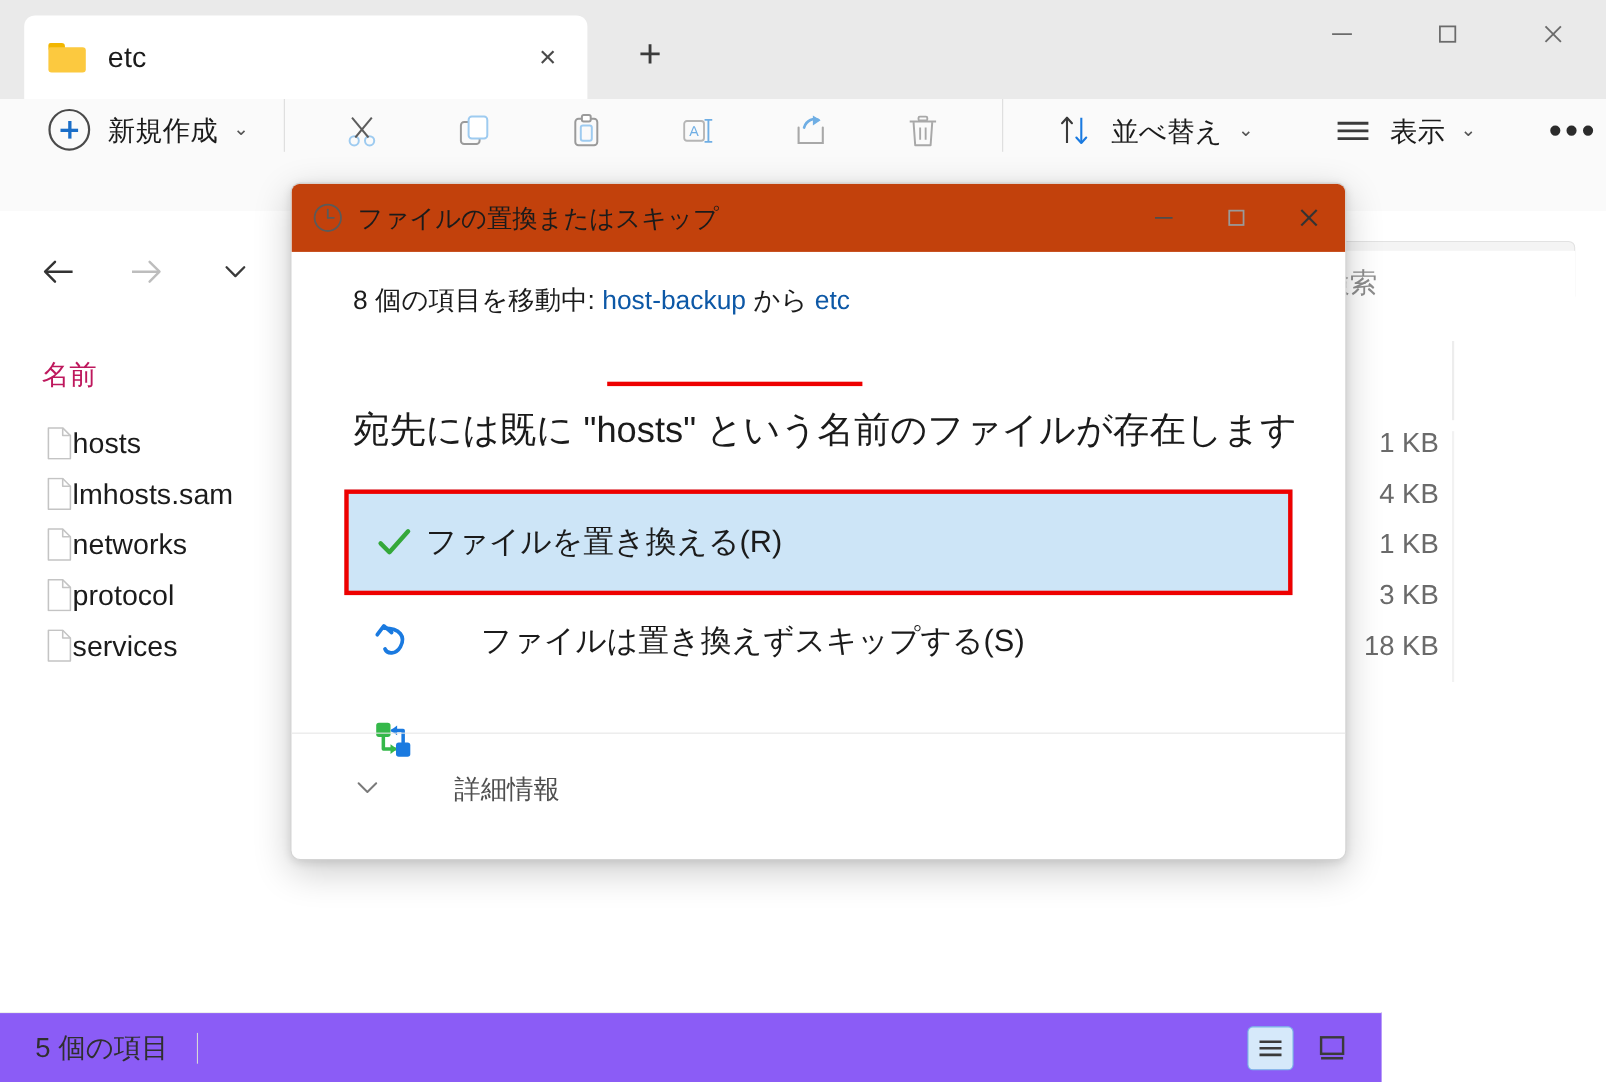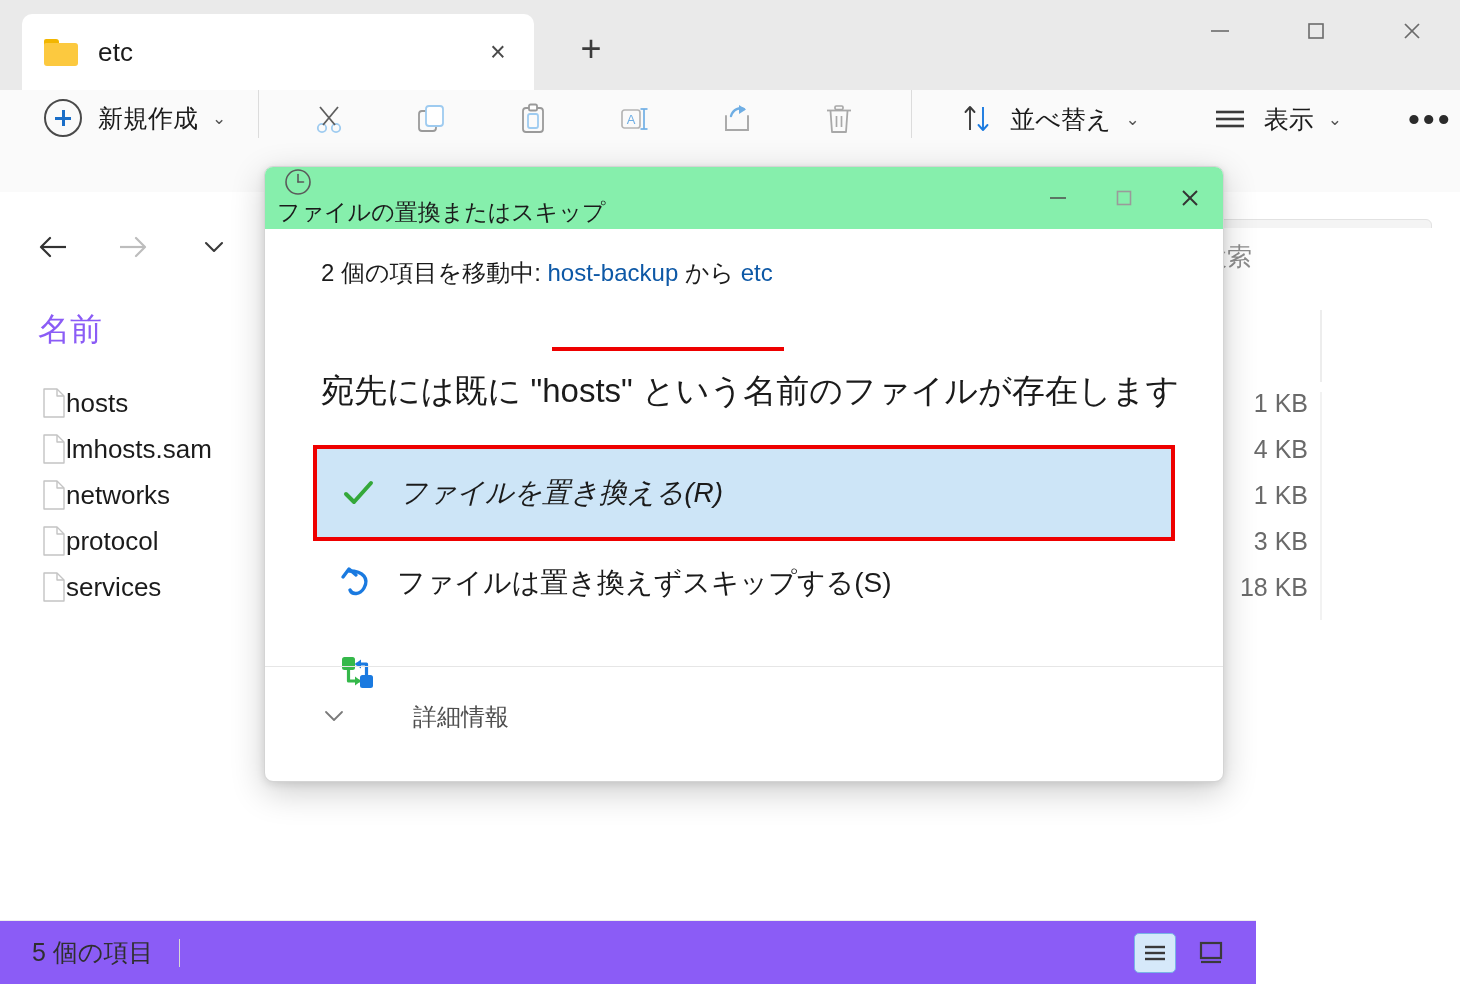--- a/index.html
+++ b/index.html
@@ -254,23 +254,23 @@
     position: absolute;
     top: 302px; left: 0;
     width: 1460px;
     height: 618px;
     background: #ffffff;
   }
 
   .col-header {
     position: absolute;
     left: 38px;
-    top: 6px;
-    font-size: 32px;
-    color: #8b5cf6;
+    top: 22px;
+    font-size: 25px;
+    color: #be185d;
   }
 
   .col-divider {
     position: absolute;
     left: 1320px;
     top: 8px;
     width: 2px;
     height: 72px;
     background: #ededed;
   }
@@ -365,23 +365,23 @@
     background: #ffffff;
     border: 1px solid #d4d4d4;
     border-radius: 9px;
     box-shadow: 0 10px 34px rgba(0,0,0,0.20), 0 2px 8px rgba(0,0,0,0.10);
     overflow: hidden;
   }
 
   .dlg-title {
     position: relative;
     height: 62px;
-    background: #86efac;
-    display: flex;
-    flex-direction: column;
+    background: #c2410c;
+    display: flex;
+    align-items: center;
   }
 
   .dlg-clock {
     margin-left: 18px;
     width: 30px; height: 30px;
     flex: none;
   }
 
   .dlg-title-text {
     margin-left: 12px;
@@ -465,21 +465,21 @@
     justify-content: center;
     flex: none;
   }
   .opt-selected .opt-icon { margin-left: 18px; }
 
   .opt-label {
     margin-left: 16px;
     font-size: 28px;
     color: #1b1b1b;
   }
-  .opt-selected .opt-label { margin-left: 18px; font-style: italic; }
+  .opt-selected .opt-label { margin-left: 6px; }
 
   .dlg-footer-divider {
     position: absolute;
     left: 0;
     bottom: 114px;
     width: 960px;
     height: 1px;
     background: #e6e6e6;
   }
 
@@ -766,37 +766,37 @@
               <line x1="7" y1="7" x2="21" y2="21" stroke="#333" stroke-width="1.9"></line>
               <line x1="21" y1="7" x2="7" y2="21" stroke="#333" stroke-width="1.9"></line>
             </svg>
         </div>
       </div>
     </div>
 
     <div class="dlg-body">
 
       <div class="dlg-subline">
-        <span>2 個の項目を移動中: </span><span class="lnk">host-backup</span><span> から </span><span class="lnk">etc</span>
+        <span>8 個の項目を移動中: </span><span class="lnk">host-backup</span><span> から </span><span class="lnk">etc</span>
       </div>
 
       <div class="red-underline"></div>
 
       <div class="dlg-question">宛先には既に "hosts" という名前のファイルが存在します</div>
 
       <div class="opt opt-selected" style="top:216px;">
         <span class="opt-icon">
           <svg width="40" height="40" viewBox="0 0 40 40">
             <path d="M8 21 L16 29 L33 10" fill="none" stroke="#34a83a" stroke-width="4" stroke-linecap="round" stroke-linejoin="round"></path>
           </svg>
         </span>
         <span class="opt-label">ファイルを置き換える(R)</span>
       </div>
 
-      <div class="opt" style="top:325px;">
+      <div class="opt" style="top:325px;gap:40px;">
         <span class="opt-icon">
           <svg width="40" height="40" viewBox="0 0 40 40">
             <path d="M11 8 C26 8, 31 16, 26 25 C22 32, 14 32, 12 27" fill="none" stroke="#1a7ae0" stroke-width="3.4" stroke-linecap="round"></path>
             <path d="M5 14 L11 6 L18 12" fill="none" stroke="#1a7ae0" stroke-width="3.4" stroke-linecap="round" stroke-linejoin="round"></path>
           </svg>
         </span>
         <span class="opt-label">ファイルは置き換えずスキップする(S)</span>
       </div>
 
       <div class="opt" style="top:415px;">

